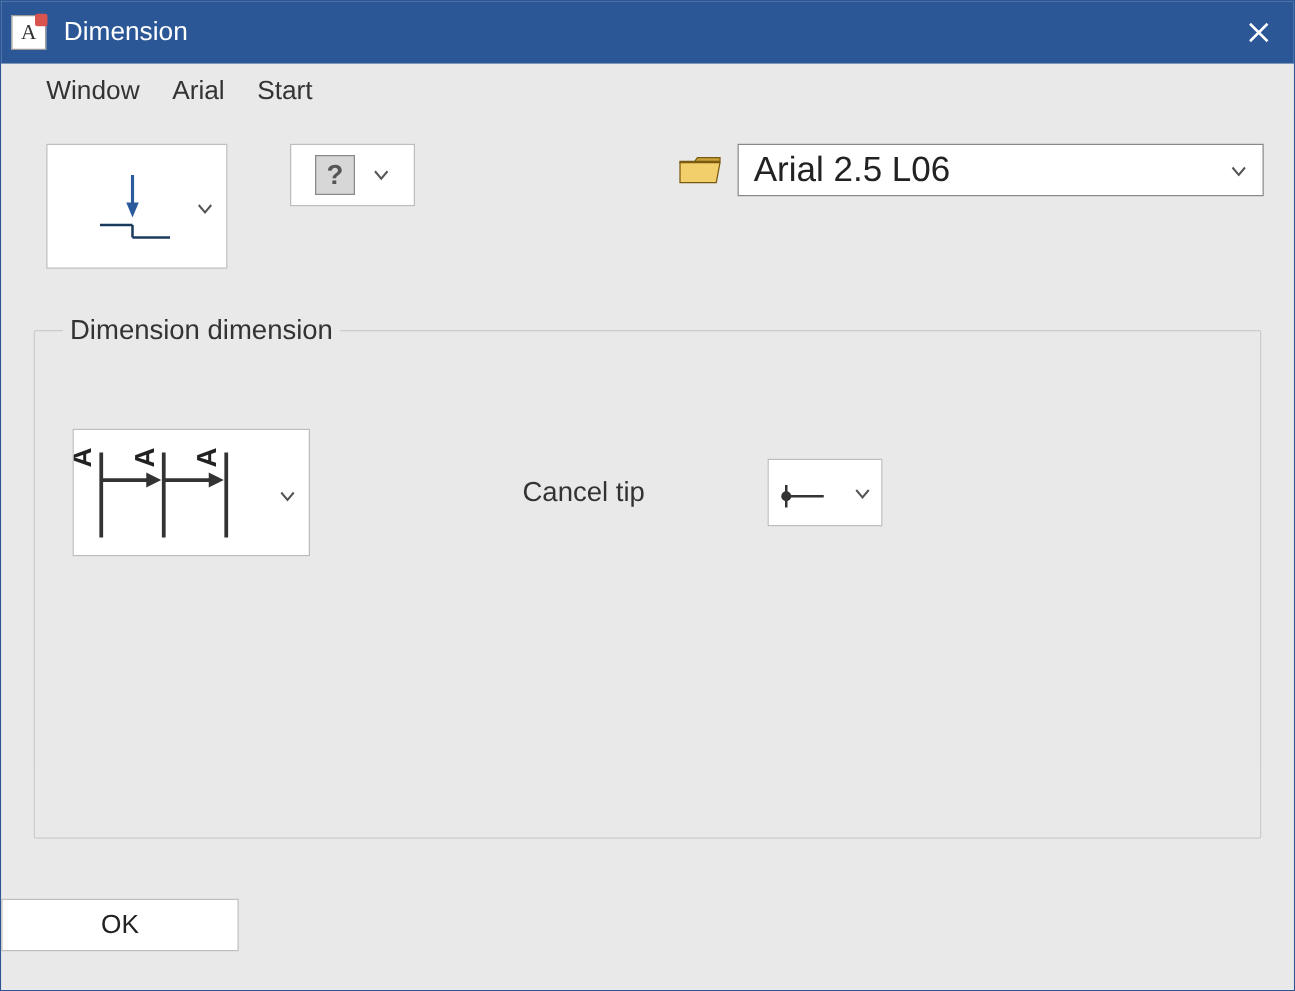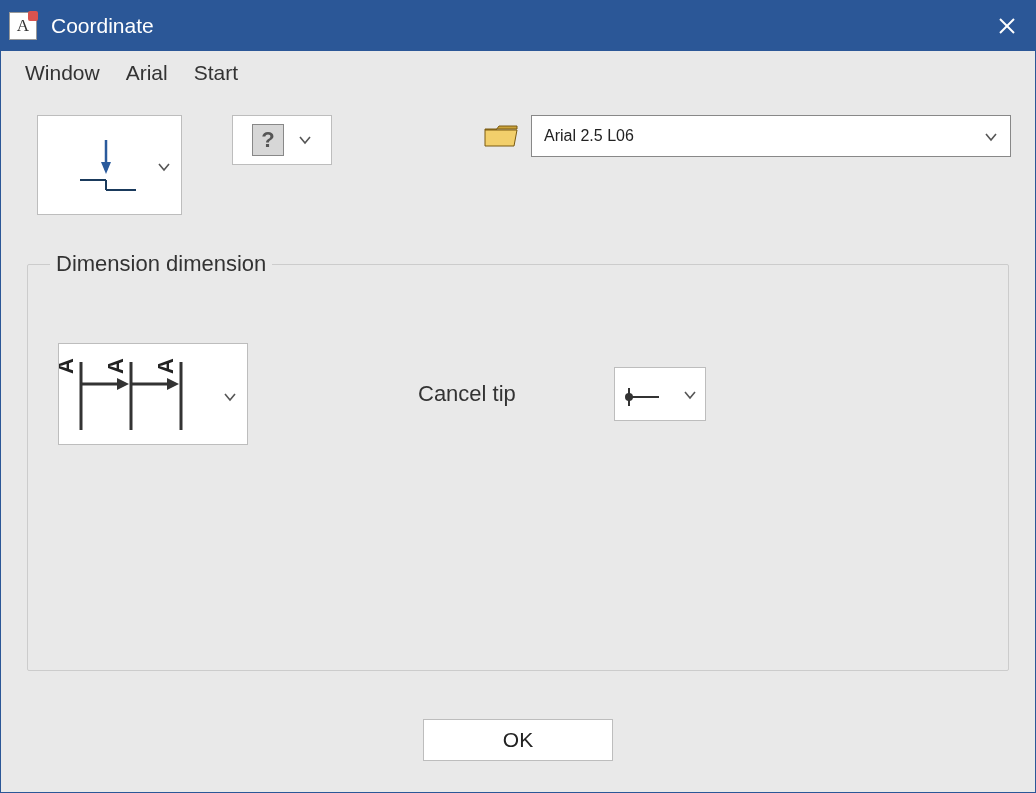--- a/index.html
+++ b/index.html
@@ -55,21 +55,21 @@
     justify-content: center;
     font-size: 22px;
     cursor: pointer;
   }
 
   .menubar {
     height: 44px;
     background: #e9e9e9;
     display: flex;
     align-items: center;
-    padding-left: 24px;
+    padding-left: 36px;
     font-size: 21px;
     color: #333;
   }
   .menubar span {
     margin-right: 26px;
     cursor: default;
   }
 
   .body {
     flex: 1;
@@ -133,27 +133,27 @@
   .right-row {
     display: flex;
     align-items: center;
   }
   .right-row .icon-cell {
     width: 60px;
     display: flex;
     justify-content: center;
   }
   .combo {
-    width: 480px; height: 42px;
+    width: 421px; height: 42px;
     background: #fff;
     border: 1px solid #888;
     display: flex;
     align-items: center;
     padding: 0 12px;
-    font-size: 16px;
+    font-size: 28px;
     color: #222;
     cursor: pointer;
     position: relative;
   }
   .combo .chevron {
     position: absolute;
     right: 12px; top: 14px;
   }
 
   fieldset.group {
@@ -211,21 +211,21 @@
   }
   .tip-tool .chevron {
     position: absolute;
     right: 8px; top: 20px;
   }
 
   .footer {
     height: 80px;
     display: flex;
     align-items: center;
-    justify-content: center;
+    justify-content: flex-start;
     gap: 300px;
     background: #e9e9e9;
     padding-bottom: 24px;
   }
   .footer button {
     width: 190px; height: 42px;
     background: #fff;
     border: 1px solid #bdbdbd;
     font-size: 21px;
     color: #222;
@@ -235,21 +235,21 @@
 </style>
 </head>
 <body>
 
 <div class="window">
 
   <div class="titlebar">
     <div class="titlebar-icon">
       <span>A</span>
     </div>
-    <div class="titlebar-title">Coordinate</div>
+    <div class="titlebar-title">Dimension</div>
     <div class="titlebar-close">
       <svg width="18" height="18" viewBox="0 0 18 18">
         <line x1="2" y1="2" x2="16" y2="16" stroke="#fff" stroke-width="2"></line>
         <line x1="16" y1="2" x2="2" y2="16" stroke="#fff" stroke-width="2"></line>
       </svg>
     </div>
   </div>
 
   <div class="menubar">
     <span>Window</span>

